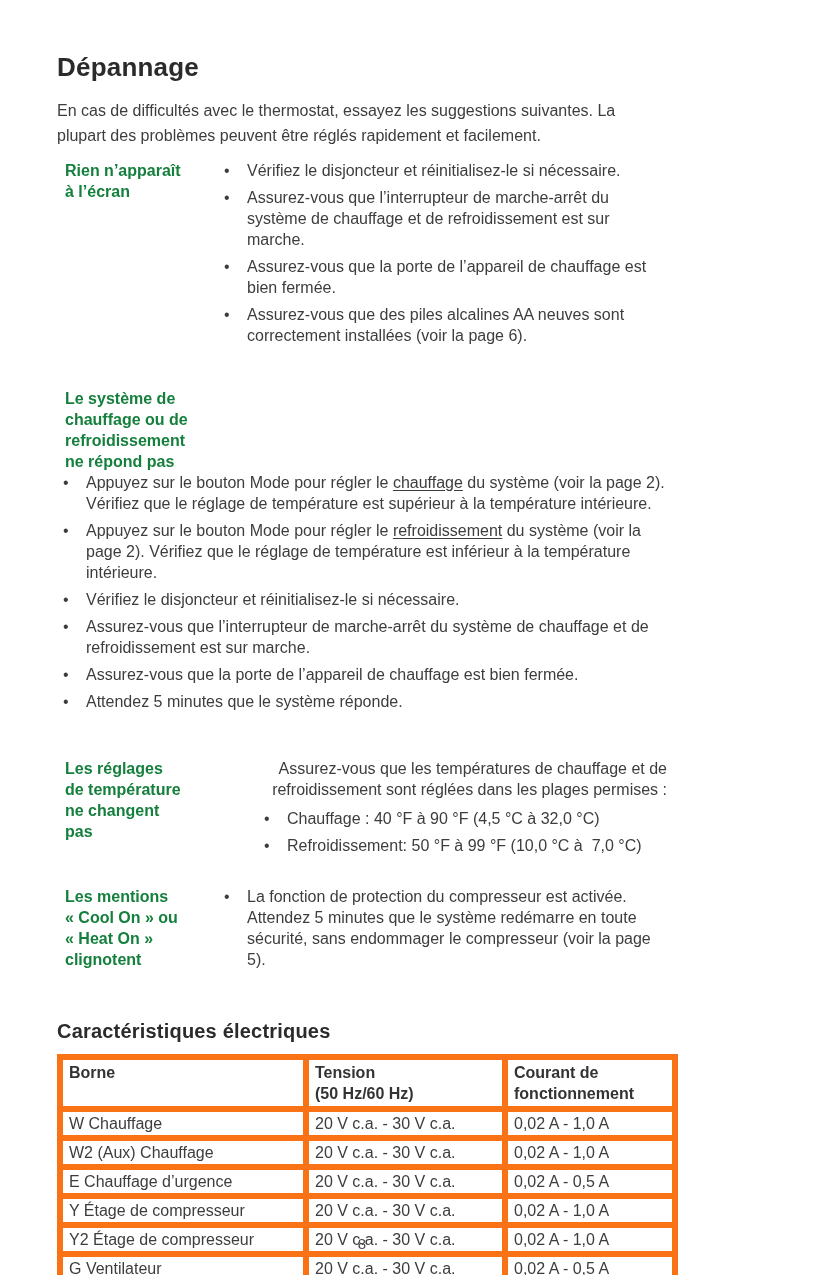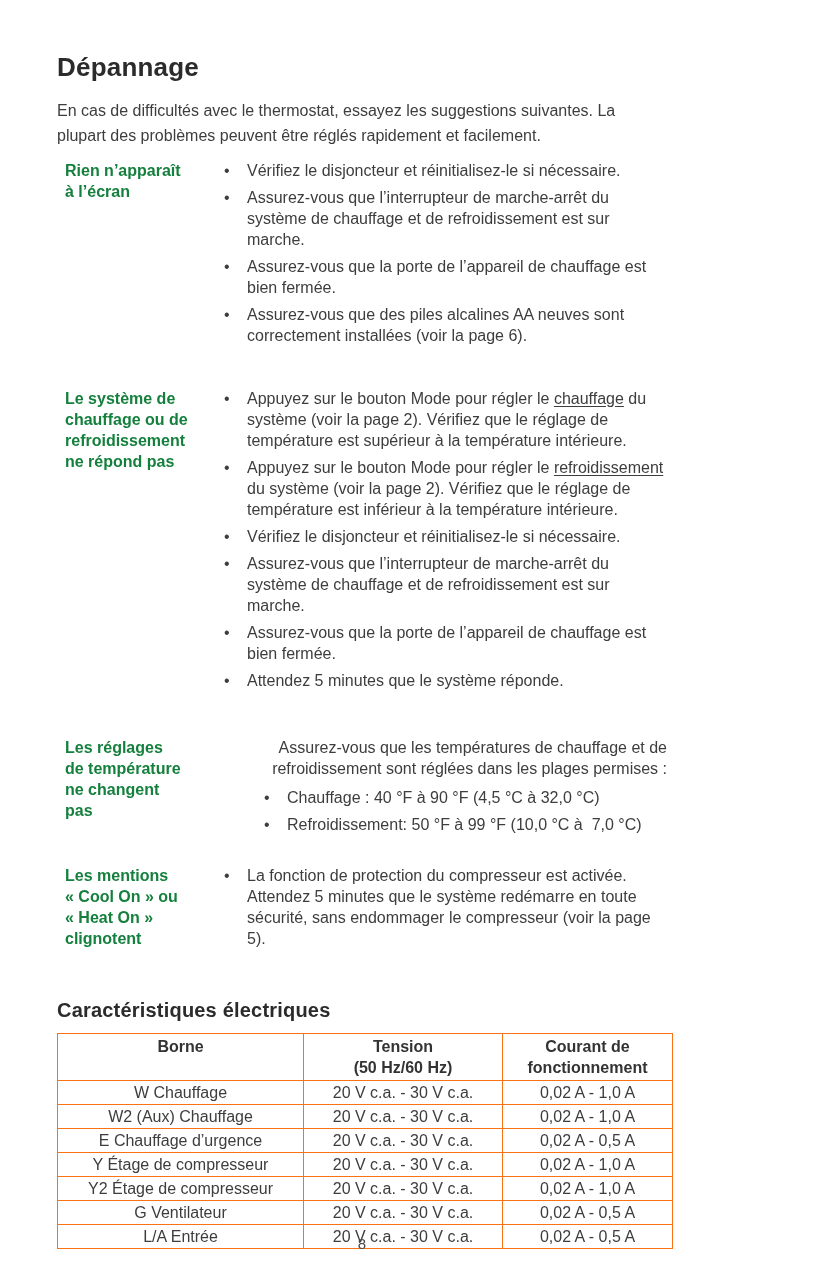--- a/index.html
+++ b/index.html
@@ -23,21 +23,21 @@
   }
   .intro {
     font-size: 16px;
     line-height: 25px;
     margin-bottom: 12px;
     max-width: 711px;
   }
   
   .ts-section { display: flex; }
   .ts-section:nth-child(1) { margin-bottom: 36px; }
-  .ts-section:nth-child(2) { margin-bottom: 40px; }
+  .ts-section:nth-child(2) { margin-bottom: 40px; flex-direction: column; }
   .ts-section:nth-child(3) { margin-bottom: 24px; gap: 40px; }
   .ts-section:nth-child(4) { margin-bottom: 44px; }
   .ts-label {
     width: 161px;
     min-width: 161px;
     padding-left: 8px;
     font-size: 16px;
     font-weight: bold;
     color: #15803d;
     line-height: 21px;
@@ -65,22 +65,22 @@
     margin-bottom: 11px;
   }
   table.elec {
     border-collapse: collapse;
     font-size: 16px;
     color: #3d3d3d;
     width: 615px;
     table-layout: fixed;
   }
   table.elec th, table.elec td {
-    border: 1px solid #f97316;
-    text-align: center;
+    border: 6px solid #f97316;
+    text-align: left;
     vertical-align: top;
     padding: 1px 6px;
     line-height: 21px;
     overflow: hidden;
     white-space: nowrap;
   }
   table.elec th {
     font-weight: bold;
     color: #333333;
     white-space: pre-line;

